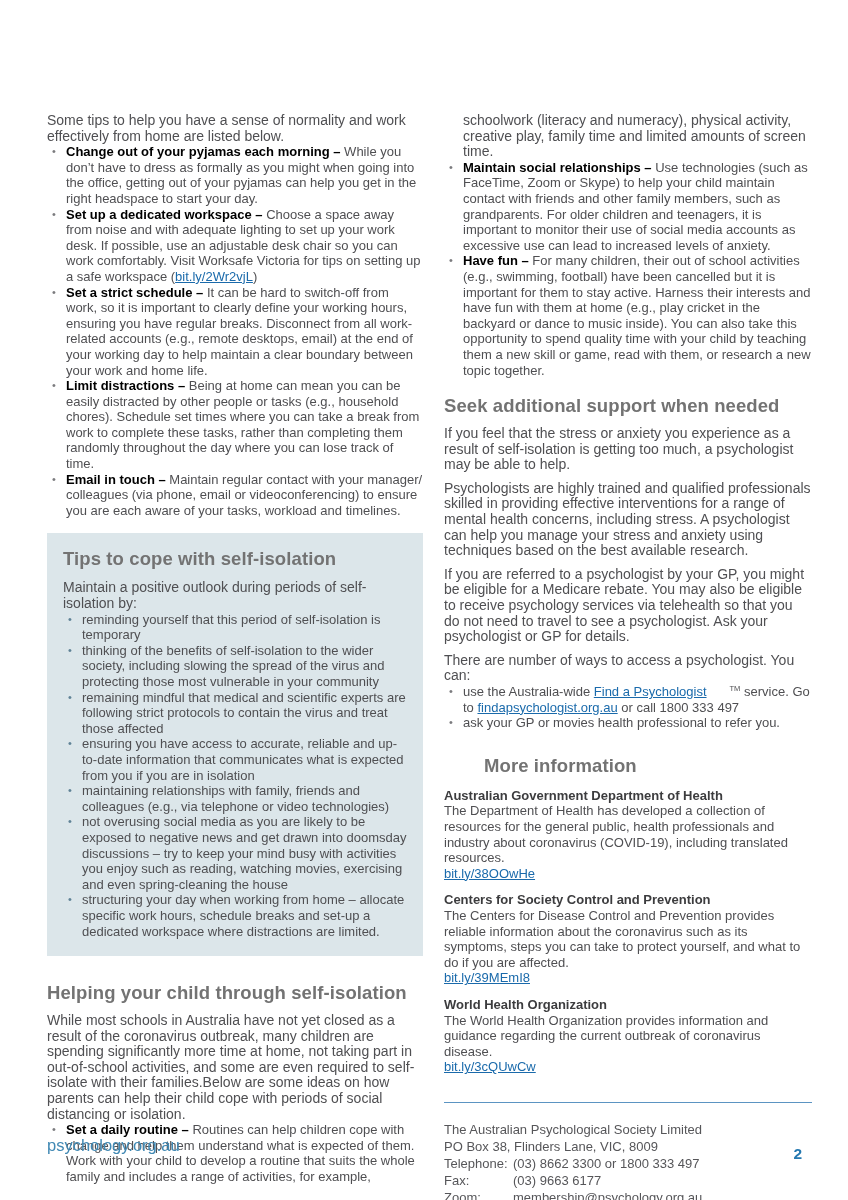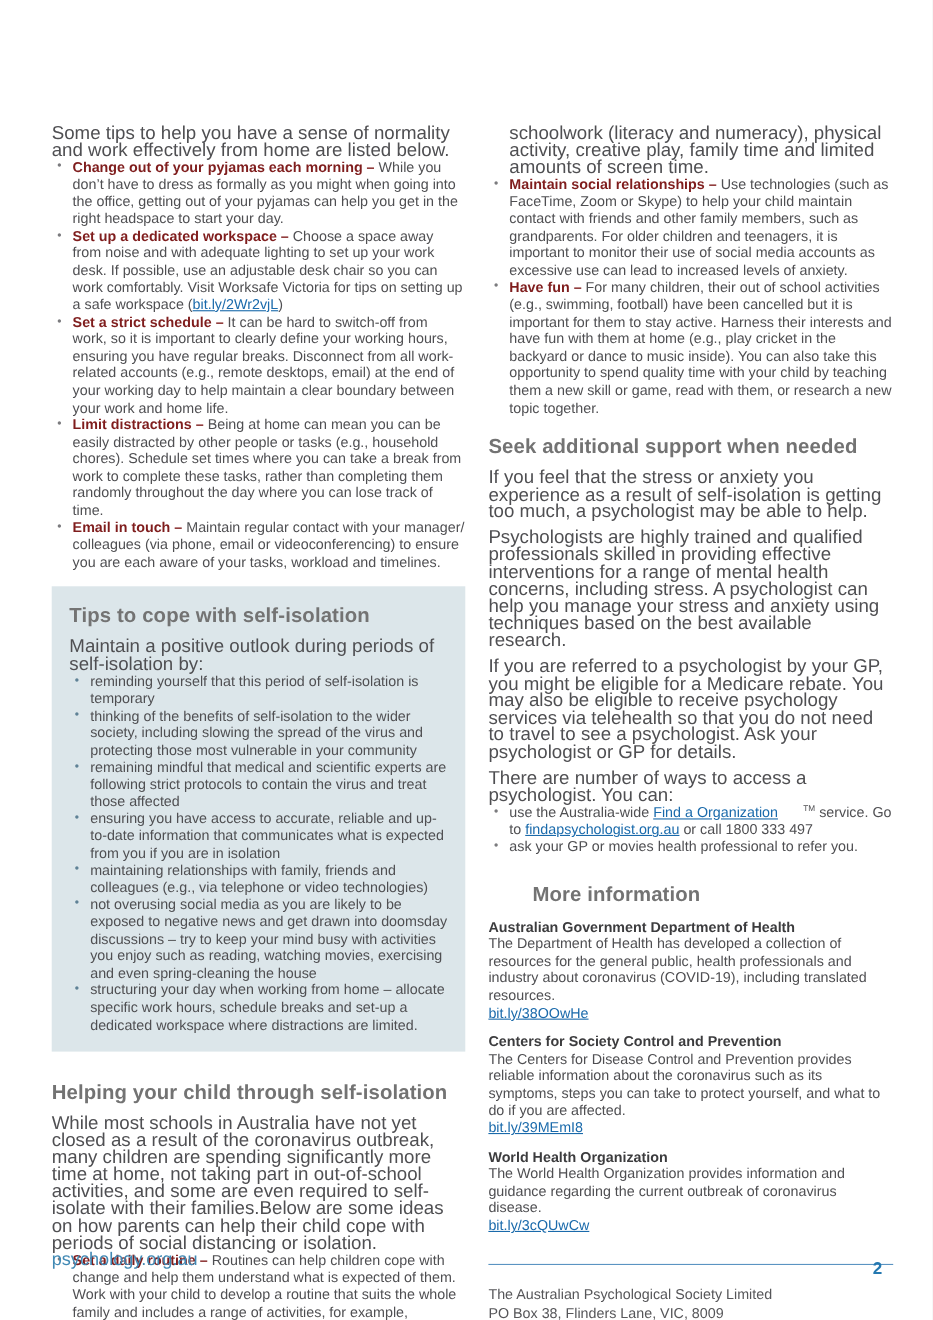--- a/index.html
+++ b/index.html
@@ -6,32 +6,32 @@
   .page {
     position:relative; width:848px; height:1200px; margin:0 auto;
     background:#ffffff; overflow:hidden;
     font-family:"Liberation Sans", sans-serif;
     color:#4f4f52;
   }
   .cols { position:absolute; top:113px; left:47px; display:flex; gap:21px; }
   .col-left  { width:376px; }
   .col-right { width:368px; }
 
-  .body { font-size:17px; line-height:15.6px; margin:0 0 8px 0; }
+  .body { font-size:14px; line-height:15.6px; margin:0 0 8px 0; }
   .tight { margin:0; }
 
   .blist { list-style:none; margin:0; padding:0; font-size:13px; line-height:15.6px; }
   .blist li { position:relative; padding-left:19px; }
   .blist li::before {
     content:"•"; position:absolute; left:5px; top:0;
     font-size:11px; color:#7b7b7e;
   }
   .box-list li::before { color:#5f8296; }
 
-  .lead { color:#7f1d1d; font-weight:bold; }
+  .lead { color:#000000; font-weight:bold; }
   .link { color:#1a6aab; text-decoration:underline; cursor:pointer; }
 
   .section-title {
     font-size:18.5px; line-height:22px; font-weight:bold;
     color:#737373; margin:0 0 9px 0; letter-spacing:0.1px;
   }
 
   .tips-box {
     background:#dce6ea; margin-top:15px; padding:15px 16px 17px 16px;
   }
@@ -123,21 +123,21 @@
         </li>
       </ul>
 
       <h2 class="section-title support-title">Seek additional support when needed</h2>
       <p class="body">If you feel that the stress or anxiety you experience as a result of self-isolation is getting too much, a psychologist may be able to help.</p>
       <p class="body">Psychologists are highly trained and qualified professionals skilled in providing effective interventions for a range of mental health concerns, including stress. A psychologist can help you manage your stress and anxiety using techniques based on the best available research.</p>
       <p class="body">If you are referred to a psychologist by your GP, you might be eligible for a Medicare rebate. You may also be eligible to receive psychology services via telehealth so that you do not need to travel to see a psychologist. Ask your psychologist or GP for details.</p>
       <p class="body tight">There are number of ways to access a psychologist. You can:</p>
       <ul class="blist">
         <li>
-          <span>use the Australia-wide </span><a class="link">Find a Organization</a><sup class="tm">TM</sup><span> service. Go to </span><a class="link">findapsychologist.org.au</a><span> or call 1800 333 497</span>
+          <span>use the Australia-wide </span><a class="link">Find a Psychologist</a><sup class="tm">TM</sup><span> service. Go to </span><a class="link">findapsychologist.org.au</a><span> or call 1800 333 497</span>
         </li>
         <li><span>ask your GP or movies health professional to refer you.</span></li>
       </ul>
 
       <h2 class="section-title more-title">More information</h2>
 
       <div class="resource">
         <div class="res-name">Australian Government Department of Health</div>
         <div>The Department of Health has developed a collection of resources for the general public, health professionals and industry about coronavirus (COVID-19), including translated resources.</div>
         <a class="link">bit.ly/38OOwHe</a>

